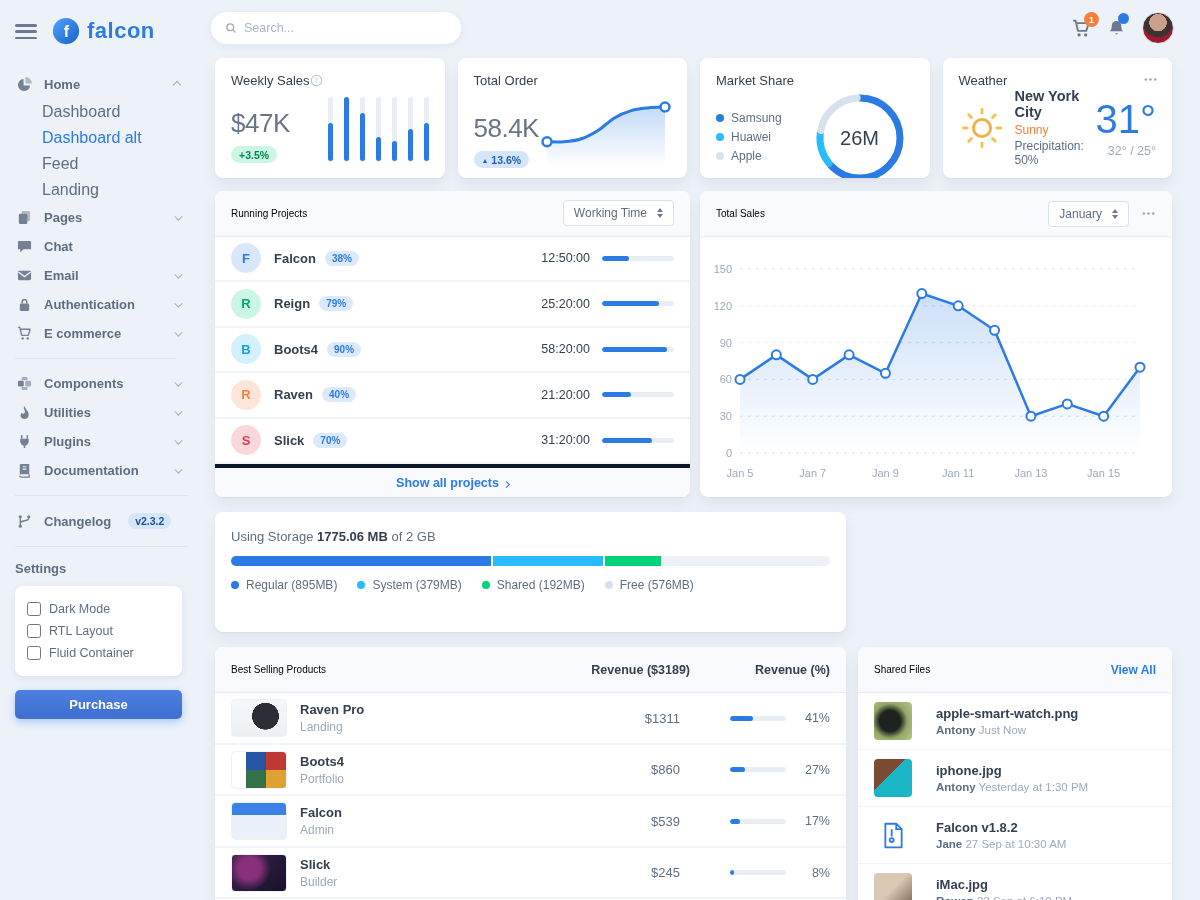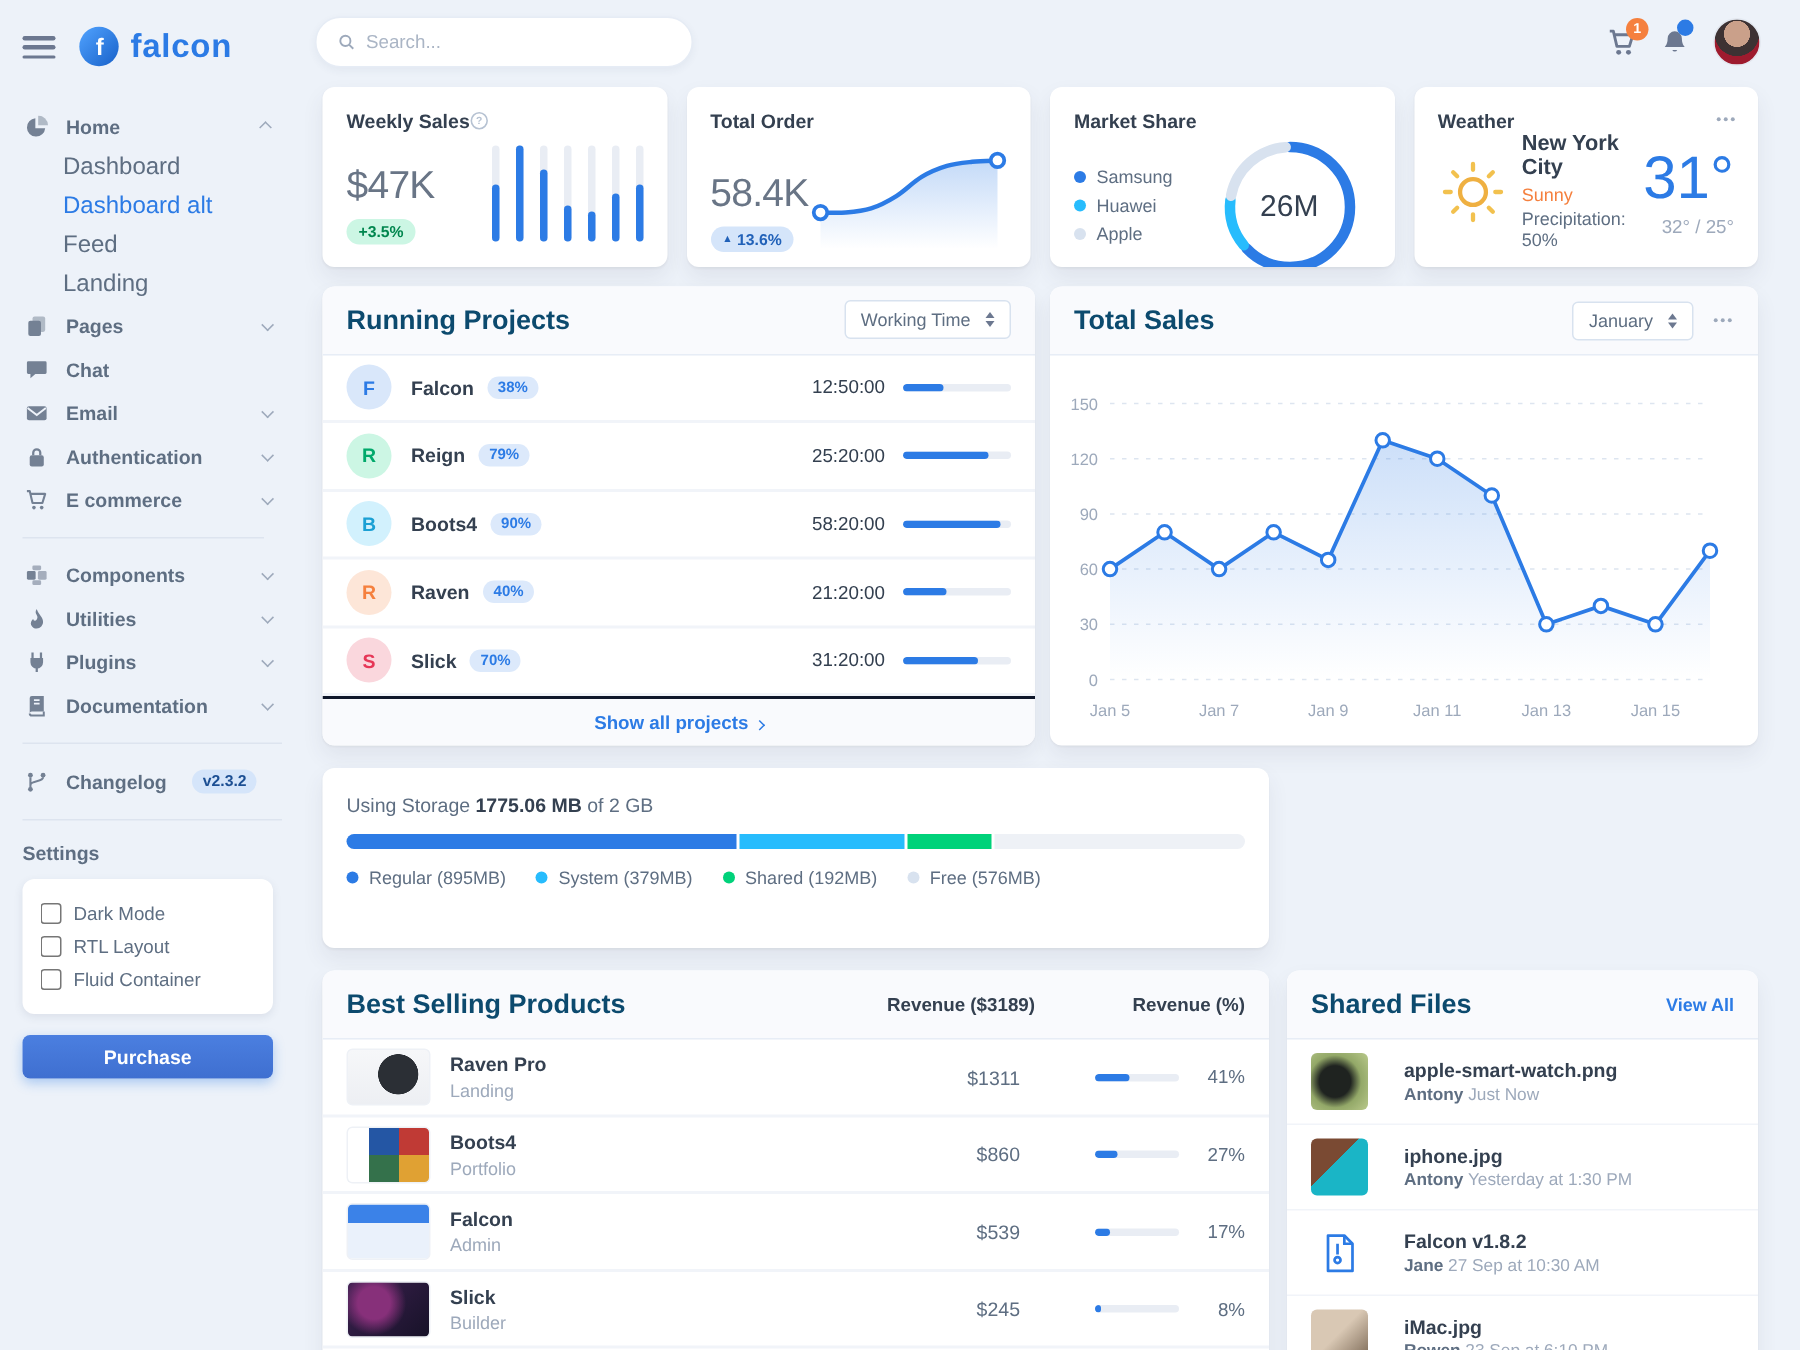--- a/index.html
+++ b/index.html
@@ -48,21 +48,21 @@
   .search-wrap input { border:none; outline:none; flex:1; font-size:12.5px; color:#5e6e82; font-family:inherit; background:transparent; }
   .search-wrap input::placeholder { color:#aab5c5; }
   .top-icons { margin-left:auto; display:flex; align-items:center; gap:16px; }
   .icon-btn { position:relative; color:#6c7890; cursor:pointer; display:flex; }
   .cart-badge { position:absolute; top:-7px; right:-8px; background:#f5803e; color:#fff; font-size:9.5px; font-weight:bold; width:15px; height:15px; border-radius:50%; display:flex; align-items:center; justify-content:center; }
   .bell-dot { position:absolute; top:-6px; right:-3px; width:11px; height:11px; border-radius:50%; background:#2c7be5; }
   .avatar { width:32px; height:32px; border-radius:50%; cursor:pointer; background:radial-gradient(circle at 50% 32%, #caa08a 0 34%, #3d3233 35% 58%, #9e1b2e 59% 100%); border:1px solid #e3e8f0; }
 
   
   .stat { padding:15px 16px; display:flex; flex-direction:column; }
-  .stat-title { font-weight:bold; color:#344050; font-size:13px; display:flex; align-items:center; gap:0; }
+  .stat-title { font-weight:normal; color:#344050; font-size:13px; display:flex; align-items:center; gap:0; }
   .stat-title .q { color:#b6c2d2; display:flex; }
   .stat-body { display:flex; flex:1; align-items:flex-end; justify-content:space-between; }
   .big-val { font-size:26px; color:#697586; letter-spacing:-.5px; }
   .pill { display:inline-block; font-size:10.5px; font-weight:bold; padding:2.5px 8px; border-radius:10px; margin-top:7px; }
   .pill-success { background:#ccf6e4; color:#00864e; }
   .pill-primary { background:#d5e5fa; color:#2161b8; }
   .caret-up { font-size:7px; vertical-align:1.5px; }
   .bars { display:flex; align-items:flex-end; gap:11px; height:64px; margin-bottom:2px; }
   .bar-track { width:5px; height:64px; background:#e9edf4; border-radius:3px; position:relative; }
   .bar-fill { position:absolute; bottom:0; left:0; width:100%; background:#2c7be5; border-radius:3px; }
@@ -75,42 +75,42 @@
   .w-city { font-size:14.5px; font-weight:bold; color:#344050; }
   .w-cond { color:#f5803e; font-size:12px; margin-top:3px; }
   .w-prec { color:#5e6e82; font-size:12px; margin-top:2px; }
   .w-right { margin-left:auto; text-align:right; }
   .w-temp { font-size:40px; color:#2c7be5; }
   .w-range { font-size:12.5px; color:#9da9bb; margin-top:2px; }
   .ellipsis { position:absolute; top:14px; right:14px; color:#9da9bb; cursor:pointer; }
 
   
   .card-head { background:#f9fafd; border-bottom:1px solid #e7edf6; height:46px; display:flex; align-items:center; padding:0 16px; }
-  .card-head h3 { font-size:18px; font-weight:bold; color:#0c4a6e; }
+  .card-head h3 { font-size:10px; font-weight:normal; color:#000000; }
   .head-right { margin-left:auto; display:flex; align-items:center; gap:12px; }
   .select-box { display:flex; align-items:center; gap:10px; border:1px solid #d8e2ef; background:#fff; border-radius:4px; padding:5px 10px; font-size:12px; color:#5e6e82; cursor:pointer; }
   .updown { display:flex; flex-direction:column; gap:2px; }
   .updown i { display:block; width:0; height:0; border-left:3.5px solid transparent; border-right:3.5px solid transparent; }
   .updown .u { border-bottom:4px solid #6c7890; }
   .updown .d { border-top:4px solid #6c7890; }
 
   
   .proj-row { display:flex; align-items:center; height:45.5px; padding:0 16px; border-bottom:2px solid #f1f4f9; }
   .av { width:30px; height:30px; border-radius:50%; display:flex; align-items:center; justify-content:center; font-weight:bold; font-size:13px; margin-right:13px; flex:none; }
   .soft-primary { background:#d9e7fa; color:#2c7be5; }
   .soft-success { background:#ccf6e4; color:#00a96b; }
   .soft-info    { background:#d2f1fd; color:#1ba0d4; }
   .soft-warning { background:#fde6d8; color:#f5803e; }
   .soft-danger  { background:#fad7dd; color:#e63757; }
   .proj-name { font-weight:bold; color:#344050; font-size:13px; margin-right:9px; cursor:pointer; }
   .badge-pct { background:#dce9fb; color:#2c7be5; font-size:10px; font-weight:bold; padding:2px 7px; border-radius:9px; }
   .proj-time { margin-left:auto; color:#344050; font-size:12.5px; }
   .prog { width:72px; height:5px; background:#e9edf4; border-radius:3px; margin-left:12px; position:relative; overflow:hidden; }
   .prog > span { position:absolute; left:0; top:0; bottom:0; background:#2c7be5; border-radius:3px; }
-  .card-foot { height:33px; background:#f9fafd; border-top:2px solid #0f172a; display:flex; align-items:center; justify-content:center; }
+  .card-foot { height:33px; background:#f9fafd; border-top:4px solid #0f172a; display:flex; align-items:center; justify-content:center; }
   .link { color:#2c7be5; font-size:12.5px; cursor:pointer; font-weight:600; }
 
   
   .storage-pad { padding:17px 16px; }
   .store-label { font-size:13px; color:#5e6e82; }
   .store-label b { color:#344050; }
   .stack { display:flex; height:10px; margin:12px 0 12px; }
   .stack > div { height:10px; margin-right:2px; }
   .stack > div:first-child { border-radius:5px 0 0 5px; }
   .stack > div:last-child { border-radius:0 5px 5px 0; margin-right:0; }

